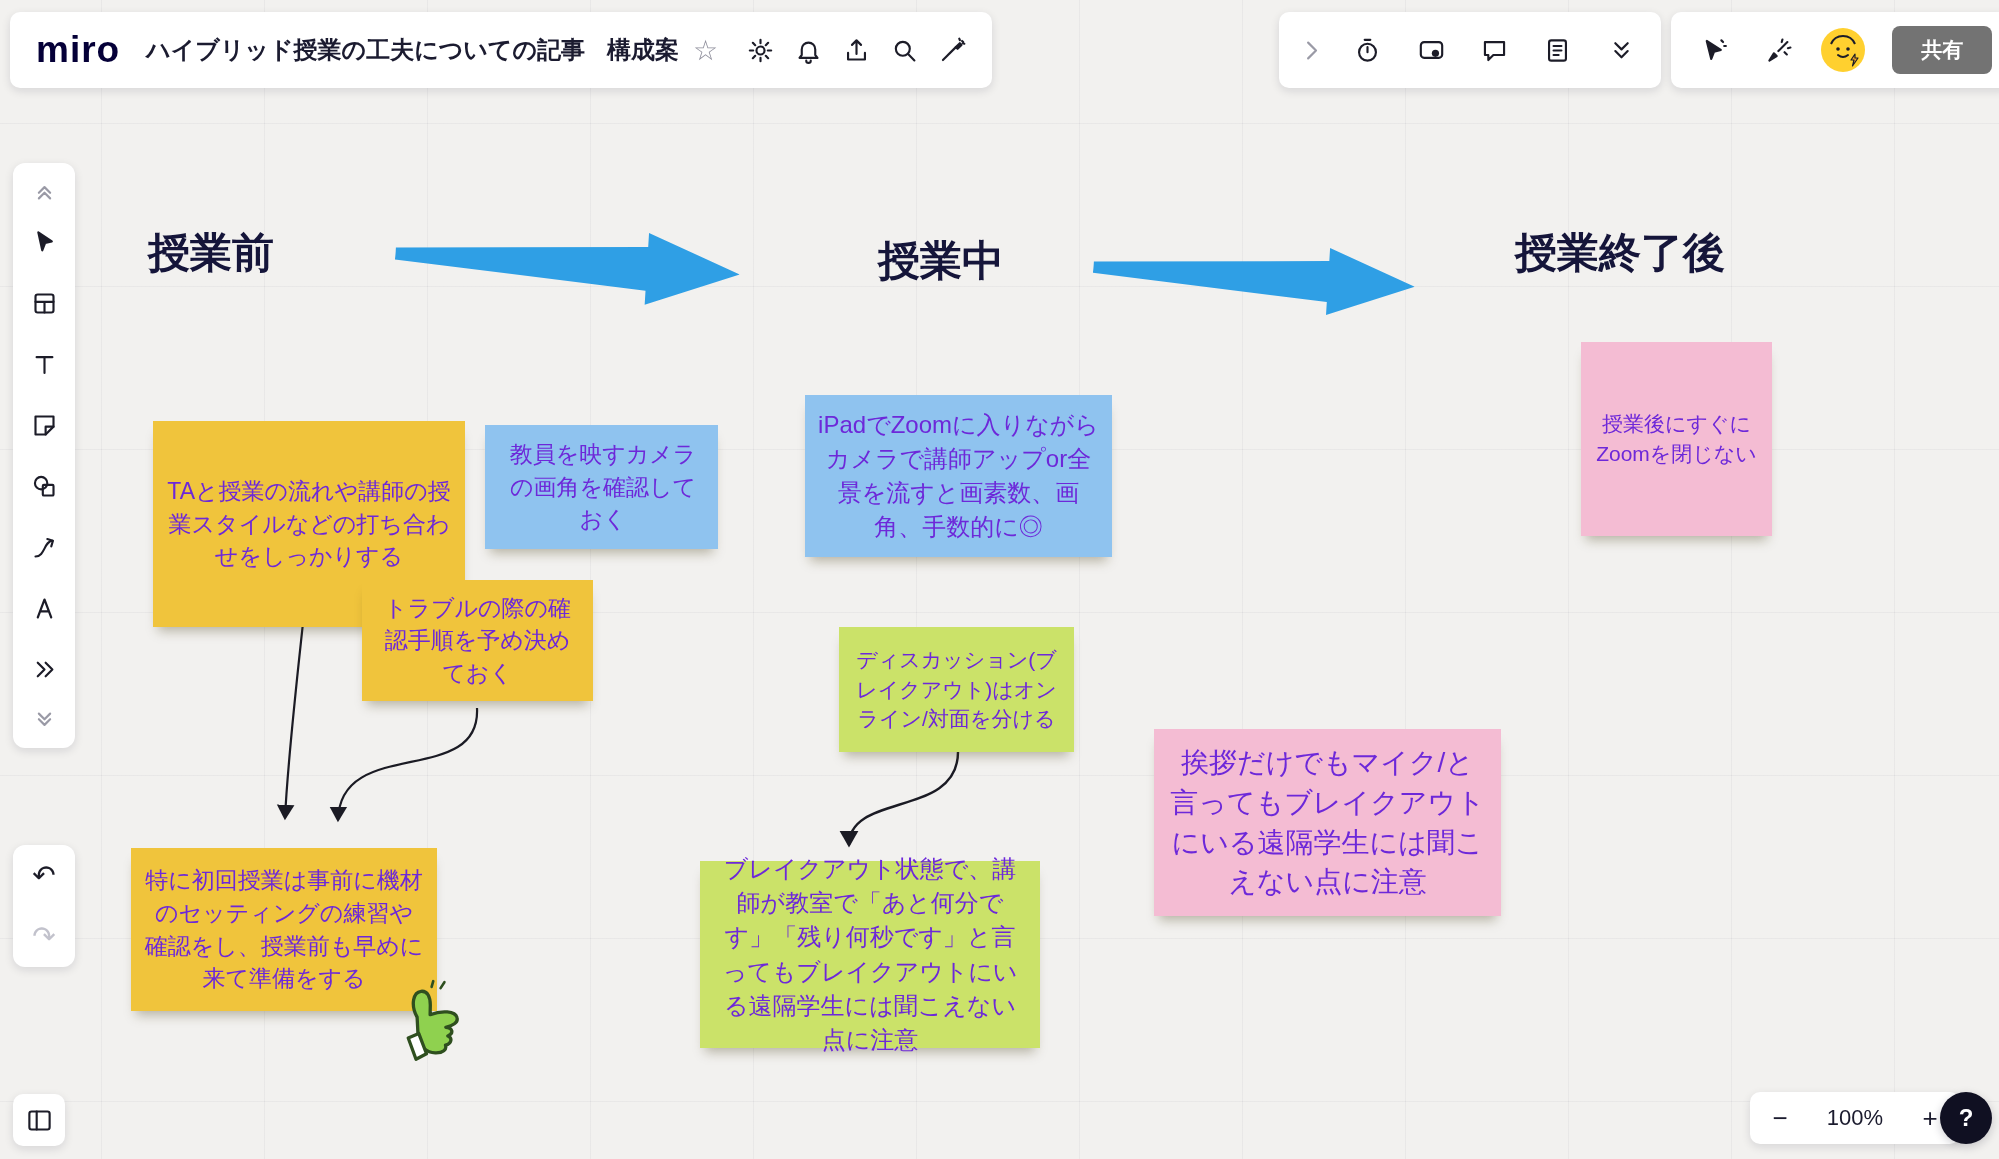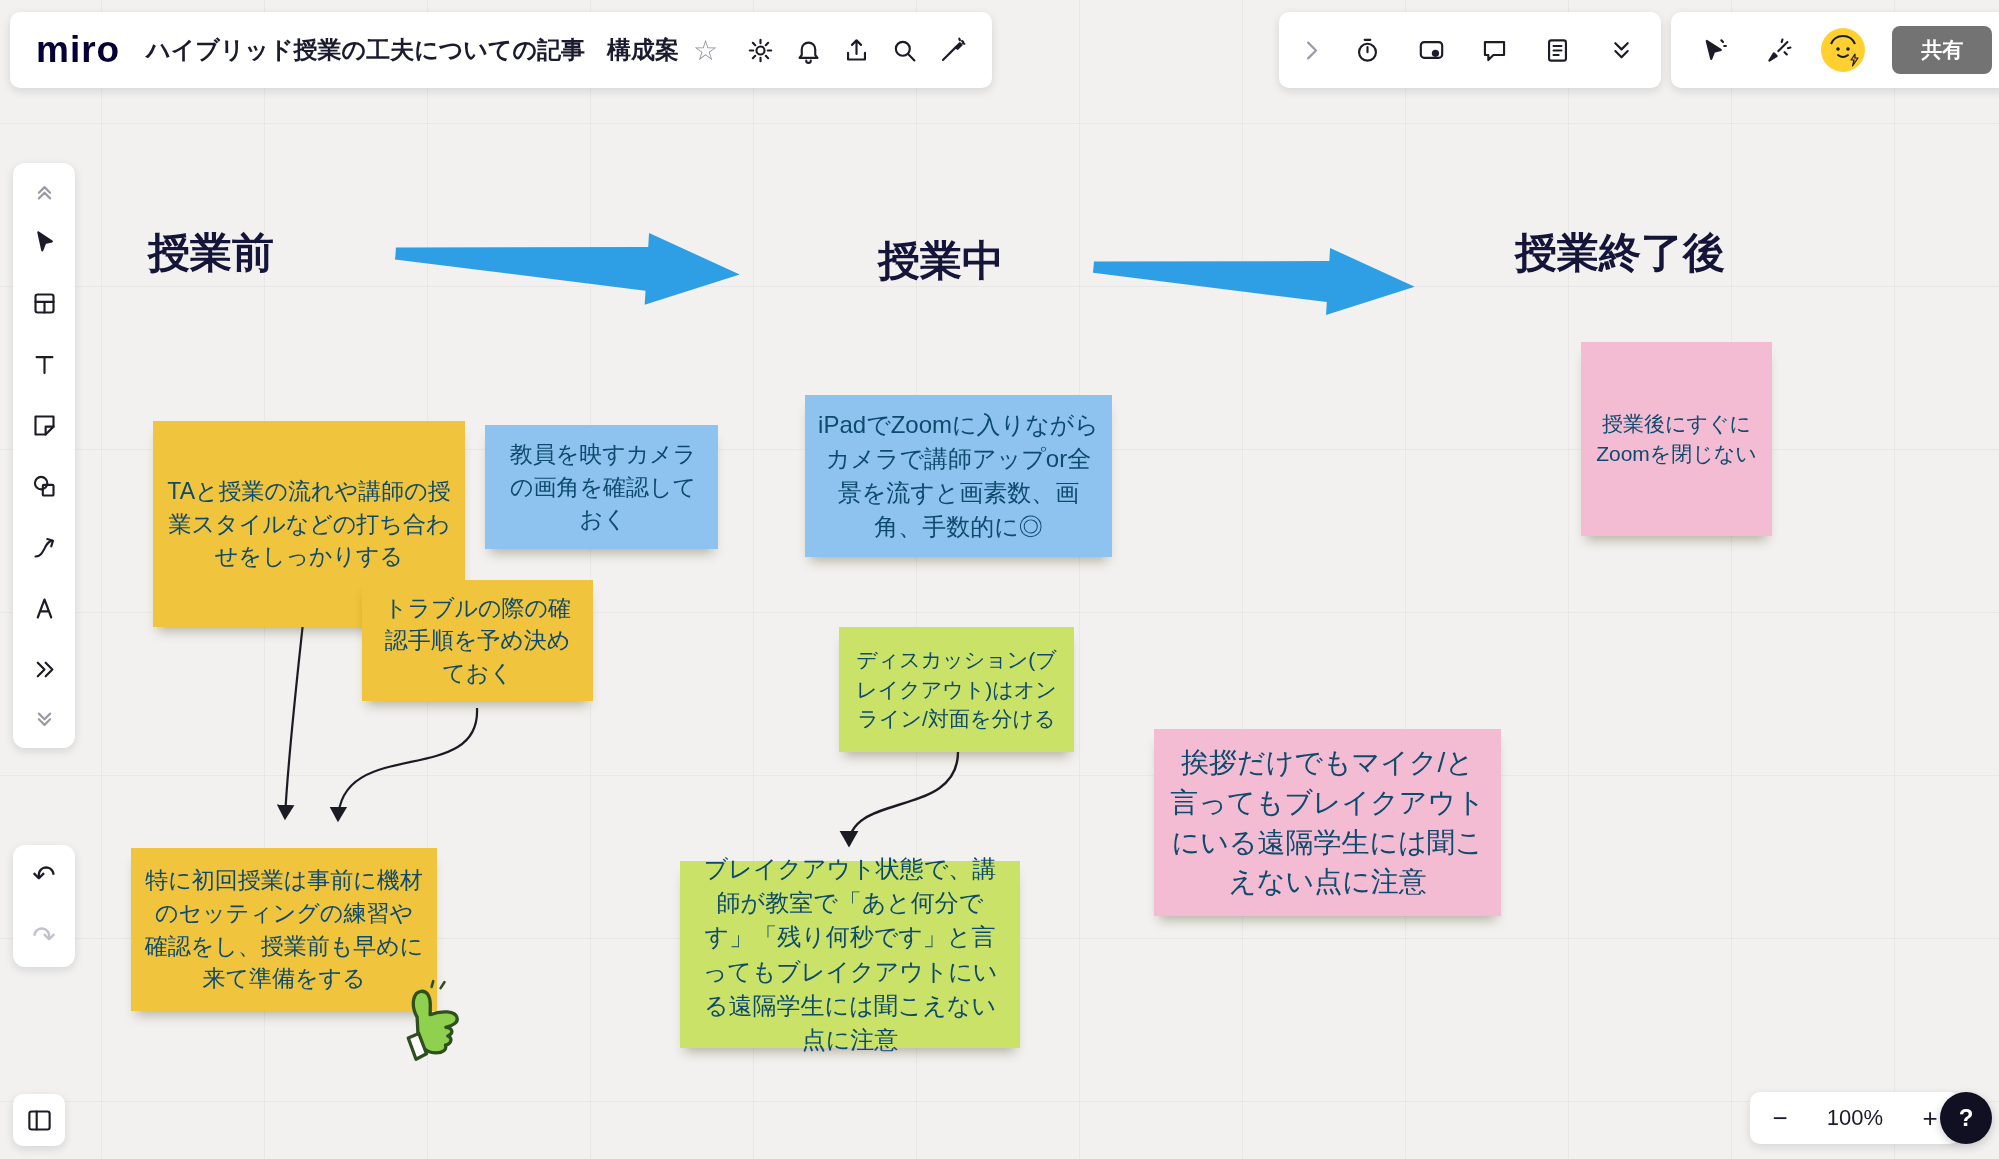--- a/index.html
+++ b/index.html
@@ -19,21 +19,21 @@
   .logo{font-size:37px;font-weight:700;letter-spacing:1px;color:#050038;margin:0 26px 0 10px;}
   .board-title{font-size:24px;font-weight:700;color:#1b1b30;}
   .board-subtitle{font-size:24px;font-weight:700;color:#1b1b30;margin-left:22px;}
   .star{font-size:28px;color:#8f8f9c;margin:0 18px 0 14px;}
   .share-btn{height:48px;min-width:100px;padding:0 22px;margin-left:10px;border:none;border-radius:8px;
              background:#737373;color:#ffffff;font-size:21px;font-weight:700;cursor:pointer;
              font-family:"Liberation Sans",sans-serif;}
   .assist{width:44px;height:44px;border-radius:50%;display:flex;align-items:center;justify-content:center;}
   .section-title{position:absolute;font-size:42px;font-weight:700;color:#15153a;white-space:nowrap;}
   .note{position:absolute;display:flex;align-items:center;justify-content:center;text-align:center;
-        padding:12px 13px;box-sizing:border-box;color:#0c4a6e;
+        padding:12px 13px;box-sizing:border-box;color:#6d28d9;
         box-shadow:0 9px 11px -5px rgba(70,60,20,0.35);}
   .note .txt{white-space:pre-line;line-height:1.42;font-weight:500;}
   .note.yellow{background:#F0C43C;}
   .note.blue{background:#8FC3EF;}
   .note.green{background:#CBE269;}
   .note.pink{background:#F4BCD3;}
   .overlay{position:absolute;inset:0;pointer-events:none;}
   .flow-arrow{position:absolute;}
   .sticker{position:absolute;transform:rotate(-6deg);}
   .zoom-text{font-size:22px;color:#1b1b2e;}
@@ -89,21 +89,21 @@
   <div class="note pink" style="left:1154px;top:729px;width:347px;height:187px;font-size:28px;">
     <span class="txt">挨拶だけでもマイク/と言ってもブレイクアウトにいる遠隔学生には聞こえない点に注意</span>
   </div>
   <div class="note pink" style="left:1581px;top:342px;width:191px;height:194px;font-size:21px;">
     <span class="txt">授業後にすぐに
 Zoomを閉じない</span>
   </div>
   <div class="note yellow" style="left:131px;top:848px;width:306px;height:163px;font-size:23px;">
     <span class="txt">特に初回授業は事前に機材のセッティングの練習や確認をし、授業前も早めに来て準備をする</span>
   </div>
-  <div class="note green" style="left:680px;top:861px;width:340px;height:187px;font-size:24px;">
+  <div class="note green" style="left:700px;top:861px;width:340px;height:187px;font-size:24px;">
     <span class="txt">ブレイクアウト状態で、講師が教室で「あと何分です」「残り何秒です」と言ってもブレイクアウトにいる遠隔学生には聞こえない点に注意</span>
   </div>
 
   <svg class="sticker" style="left:400px;top:978px;" width="66" height="86" viewBox="0 0 60 74">
     <g stroke="#2F4F1F" stroke-width="3" stroke-linejoin="round" stroke-linecap="round">
       <path fill="#8FD14F" d="M16 32 C11 20 15 9 22 9 C28 9 30 15 29 23 L28 31 C39 28 51 30 52 36 C53 41 47 43 41 44 C47 45 48 50 42 52 C46 54 45 59 39 60 C40 64 36 67 29 66 C21 65 16 59 15 51 Z"></path>
       <path fill="#FFFFFF" d="M6 50 L16 47 L21 66 L11 70 Z"></path>
     </g>
     <g stroke="#2F4F1F" stroke-width="2.4" stroke-linecap="round" fill="none">
       <path d="M32 6 L34 1"></path>

